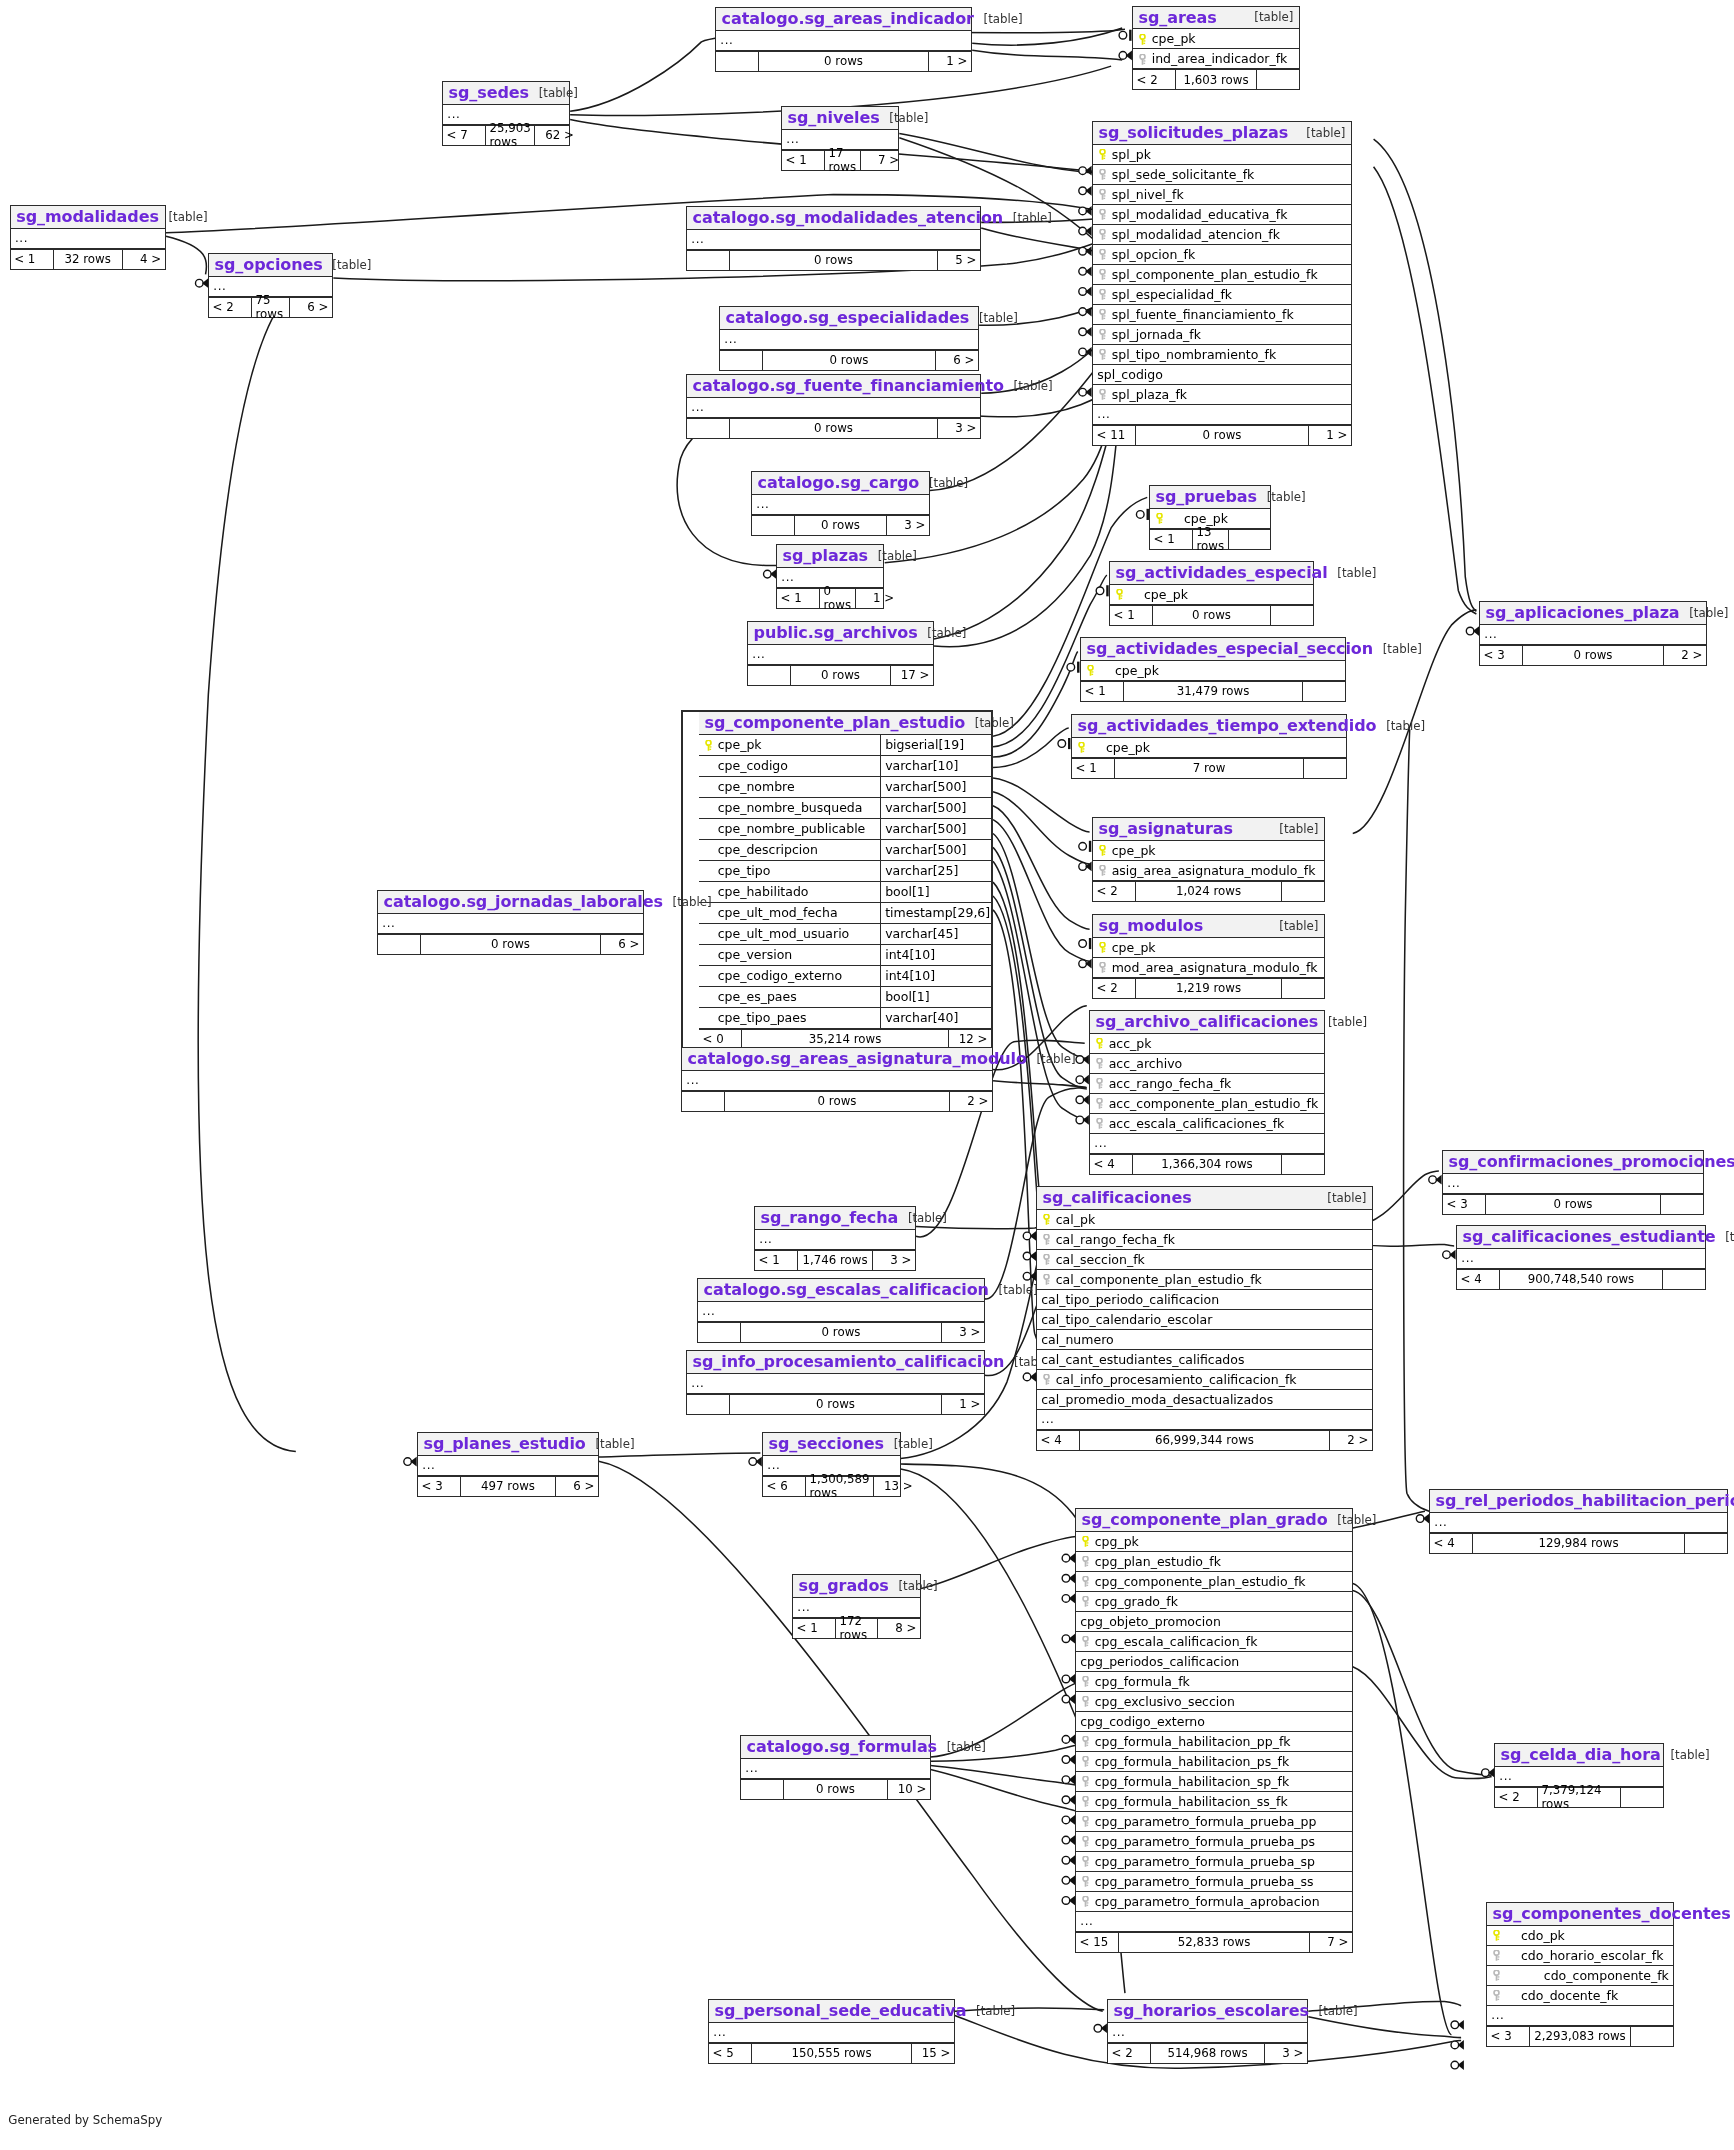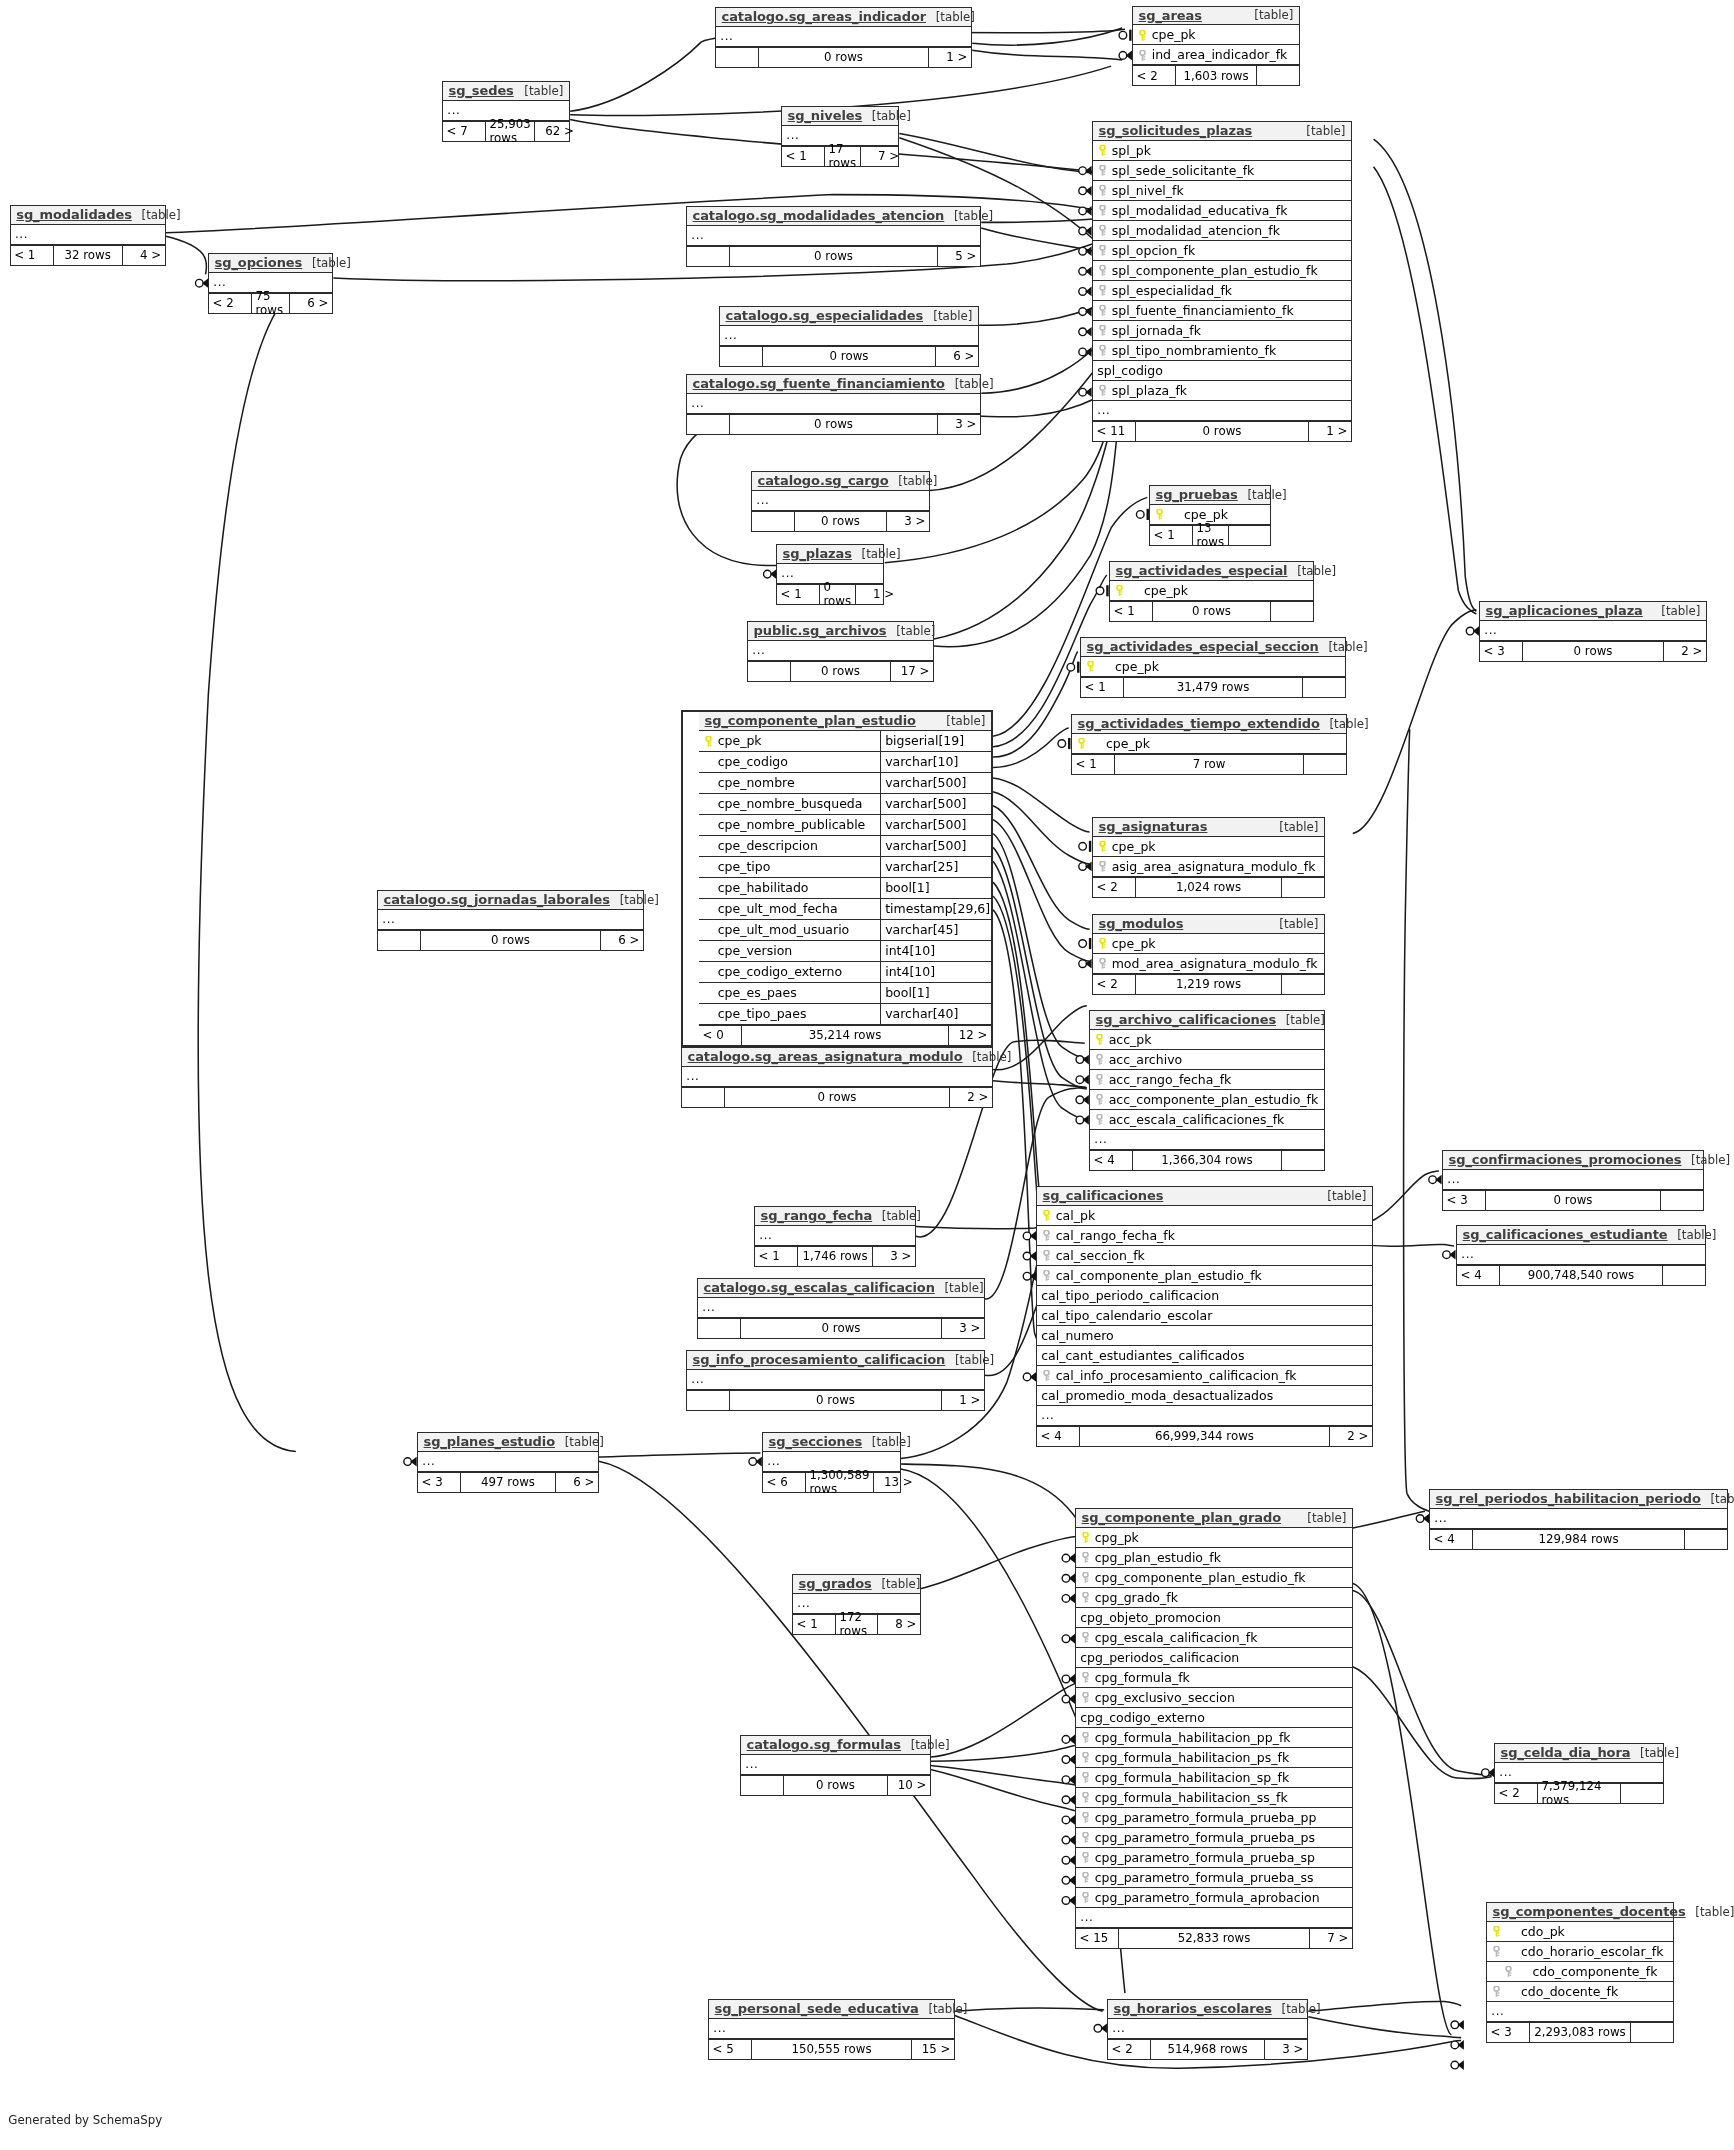--- a/index.html
+++ b/index.html
@@ -4,21 +4,21 @@
 <style>
   html,body{margin:0;padding:0;background:#fff;}
   body{font-family:"DejaVu Sans","Liberation Sans",sans-serif;}
   #canvas{position:relative;width:1734px;height:2151px;background:#fff;overflow:hidden;}
   svg.edges{position:absolute;left:0;top:0;width:1734px;height:2151px;pointer-events:none;}
   .tbl{position:absolute;box-sizing:border-box;border:1.4px solid #2b2b2b;background:#fff;}
   .tbl.thick{border-width:2.1px;}
   .thdr{display:flex;align-items:center;justify-content:space-between;
         background:#f2f2f2;border-bottom:1.4px solid #2b2b2b;
         padding:1.4px 5.6px;white-space:nowrap;}
-  .tname{font-weight:bold;font-size:13px;color:#404040;letter-spacing:-0.1px;text-decoration:underline;}
+  .tname{font-weight:bold;font-size:16px;color:#6d28d9;letter-spacing:-0.1px;}
   .ttag{font-size:11.8px;color:#333;padding-left:9.7px;}
   .col{display:flex;align-items:center;border-bottom:0.7px solid #2b2b2b;
        padding:0.7px 4.2px;font-size:12.5px;color:#000;white-space:nowrap;height:20px;box-sizing:border-box;}
   .col:last-of-type{border-bottom:none;}
   .colwrap{display:flex;align-items:stretch;border-bottom:0.7px solid #2b2b2b;}
   .colwrap .cname{flex:1;display:flex;align-items:center;padding:0.7px 4.2px;font-size:12.5px;height:20px;box-sizing:border-box;}
   .colwrap .ctype{border-left:0.7px solid #2b2b2b;display:flex;align-items:center;
                   padding:0.7px 4.2px;font-size:12.5px;width:111px;box-sizing:border-box;height:20px;}
   .ell{font-size:11.8px;color:#000;letter-spacing:0.7px;}
   .key{display:inline-block;width:11px;text-align:center;margin-right:3.5px;flex:0 0 11px;}
@@ -1455,21 +1455,21 @@
         </div>
         <div class="col" style="justify-content: flex-start;">
           <span class="key"><svg width="9" height="11.8" viewBox="0 0 13 17">
               <circle cx="6.5" cy="4" r="3.6" fill="none" stroke="#b9b9b9" stroke-width="2.4"></circle>
               <rect x="5.3" y="6.5" width="2.4" height="9" fill="#b9b9b9"></rect>
               <rect x="7.7" y="9" width="3" height="2" fill="#b9b9b9"></rect>
               <rect x="7.7" y="12.5" width="2.6" height="2" fill="#b9b9b9"></rect>
             </svg></span>
           <span style="margin-left: 15.3px;">cdo_horario_escolar_fk</span>
         </div>
-        <div class="col" style="justify-content: center;">
+        <div class="col" style="justify-content: space-between;">
           <span class="key"><svg width="9" height="11.8" viewBox="0 0 13 17">
               <circle cx="6.5" cy="4" r="3.6" fill="none" stroke="#b9b9b9" stroke-width="2.4"></circle>
               <rect x="5.3" y="6.5" width="2.4" height="9" fill="#b9b9b9"></rect>
               <rect x="7.7" y="9" width="3" height="2" fill="#b9b9b9"></rect>
               <rect x="7.7" y="12.5" width="2.6" height="2" fill="#b9b9b9"></rect>
             </svg></span>
           <span style="margin-left: 15.3px;">cdo_componente_fk</span>
         </div>
         <div class="col" style="justify-content: flex-start;">
           <span class="key"><svg width="9" height="11.8" viewBox="0 0 13 17">

